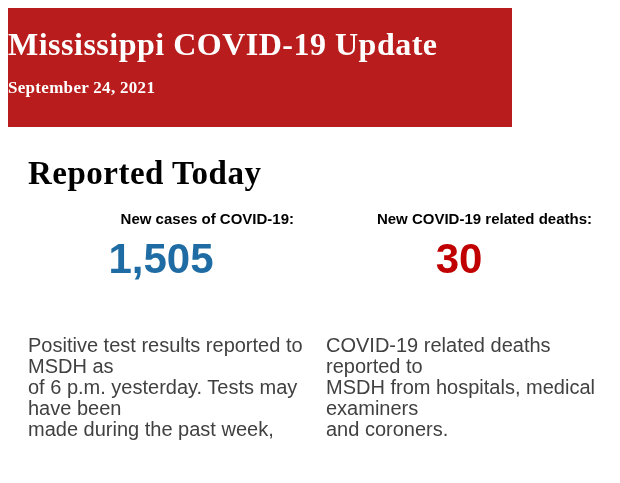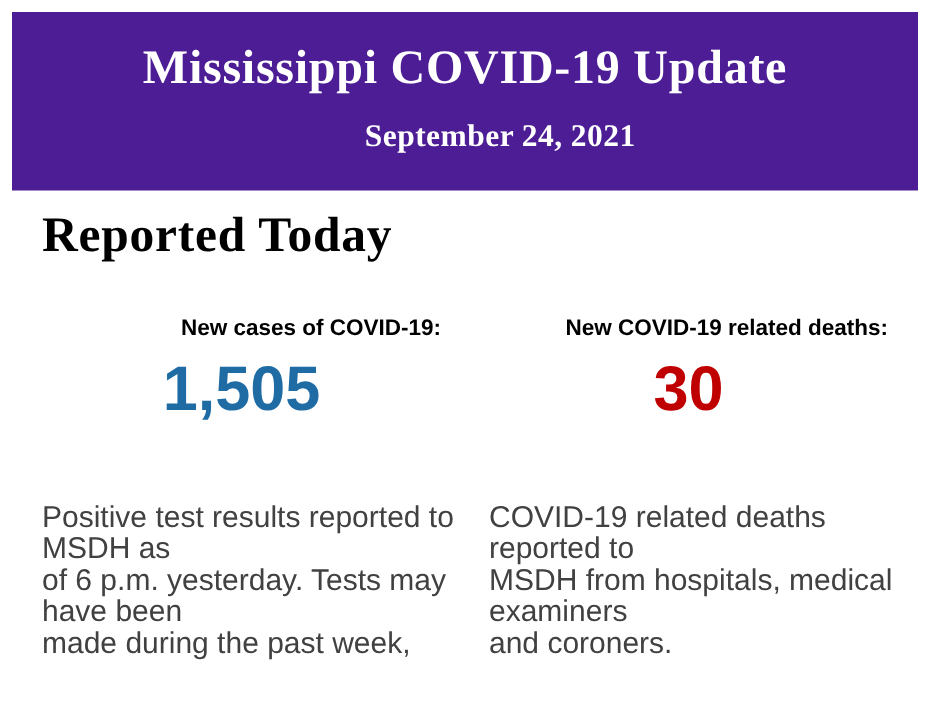--- a/index.html
+++ b/index.html
@@ -16,47 +16,46 @@
   .page {
     position: relative;
     width: 620px;
     height: 483px;
     background: #ffffff;
   }
   .banner {
     position: absolute;
     left: 8px;
     top: 8px;
-    width: 604px;
+    width: 504px;
     height: 119px;
-    background: #4c1d95;
+    background: #b91c1c;
     color: #ffffff;
-    text-align: center;
+    text-align: left;
   }
   .banner h1 {
     margin: 0;
     padding-top: 17px;
     font-family: "Liberation Serif", serif;
     font-weight: bold;
     font-size: 32px;
     line-height: 38px;
     letter-spacing: 0.5px;
   }
   .banner .date {
     margin-top: 15px;
     font-family: "Liberation Serif", serif;
     font-weight: bold;
-    font-size: 21px;
+    font-size: 17px;
     letter-spacing: 0.3px;
-    padding-left: 47px;
   }
   h2.section-heading {
     position: absolute;
     left: 28px;
-    top: 138px;
+    top: 154px;
     margin: 0;
     font-family: "Liberation Serif", serif;
     font-weight: bold;
     font-size: 33px;
     line-height: 38px;
     letter-spacing: 0.5px;
     color: #000000;
   }
   .columns {
     position: absolute;

